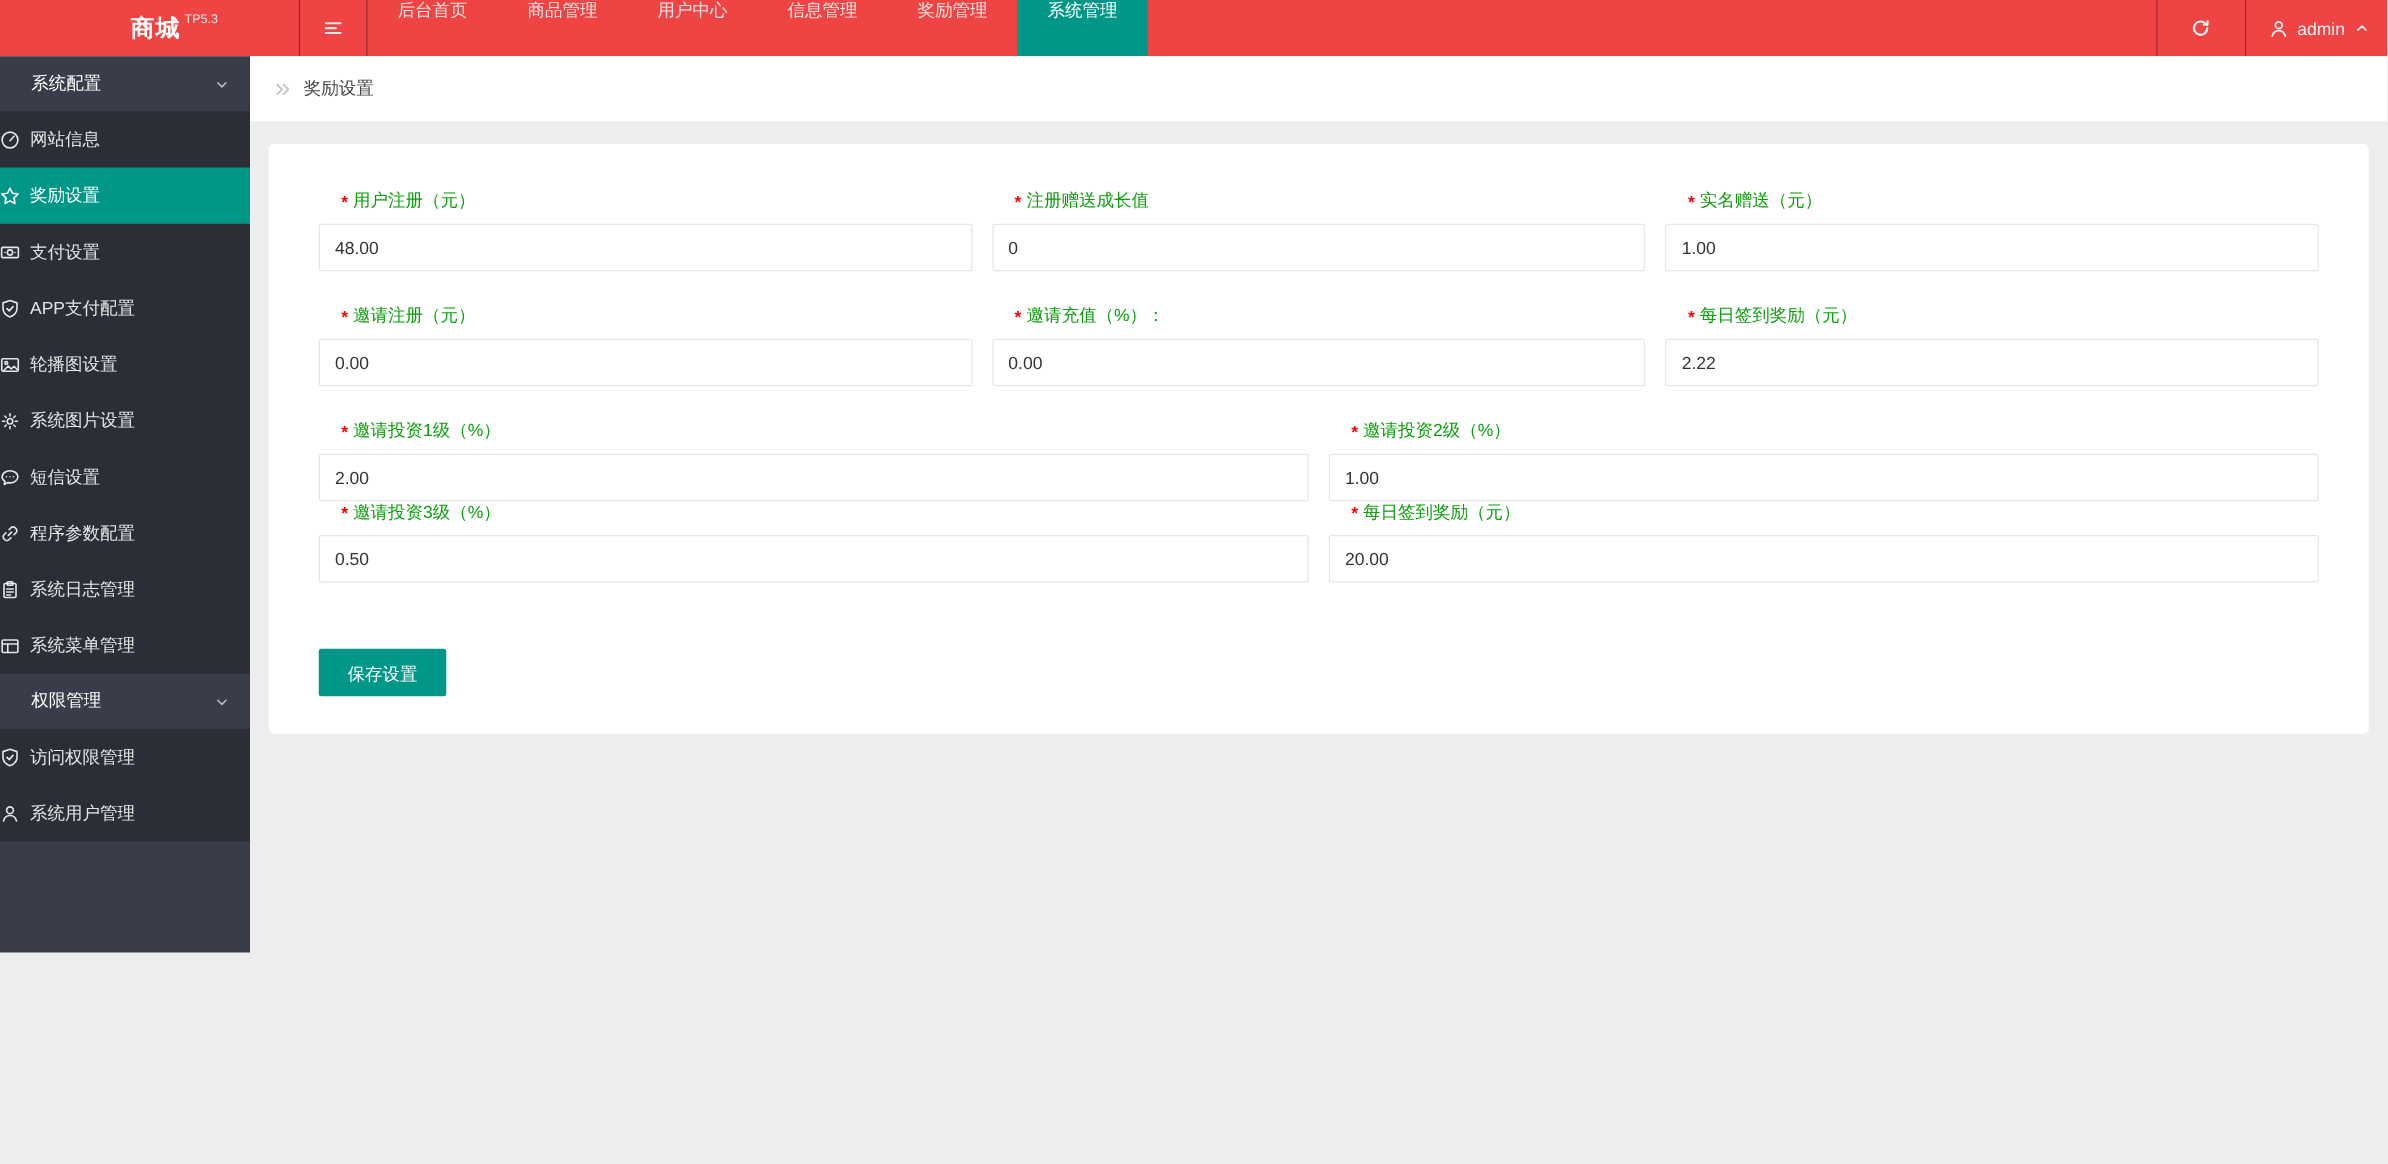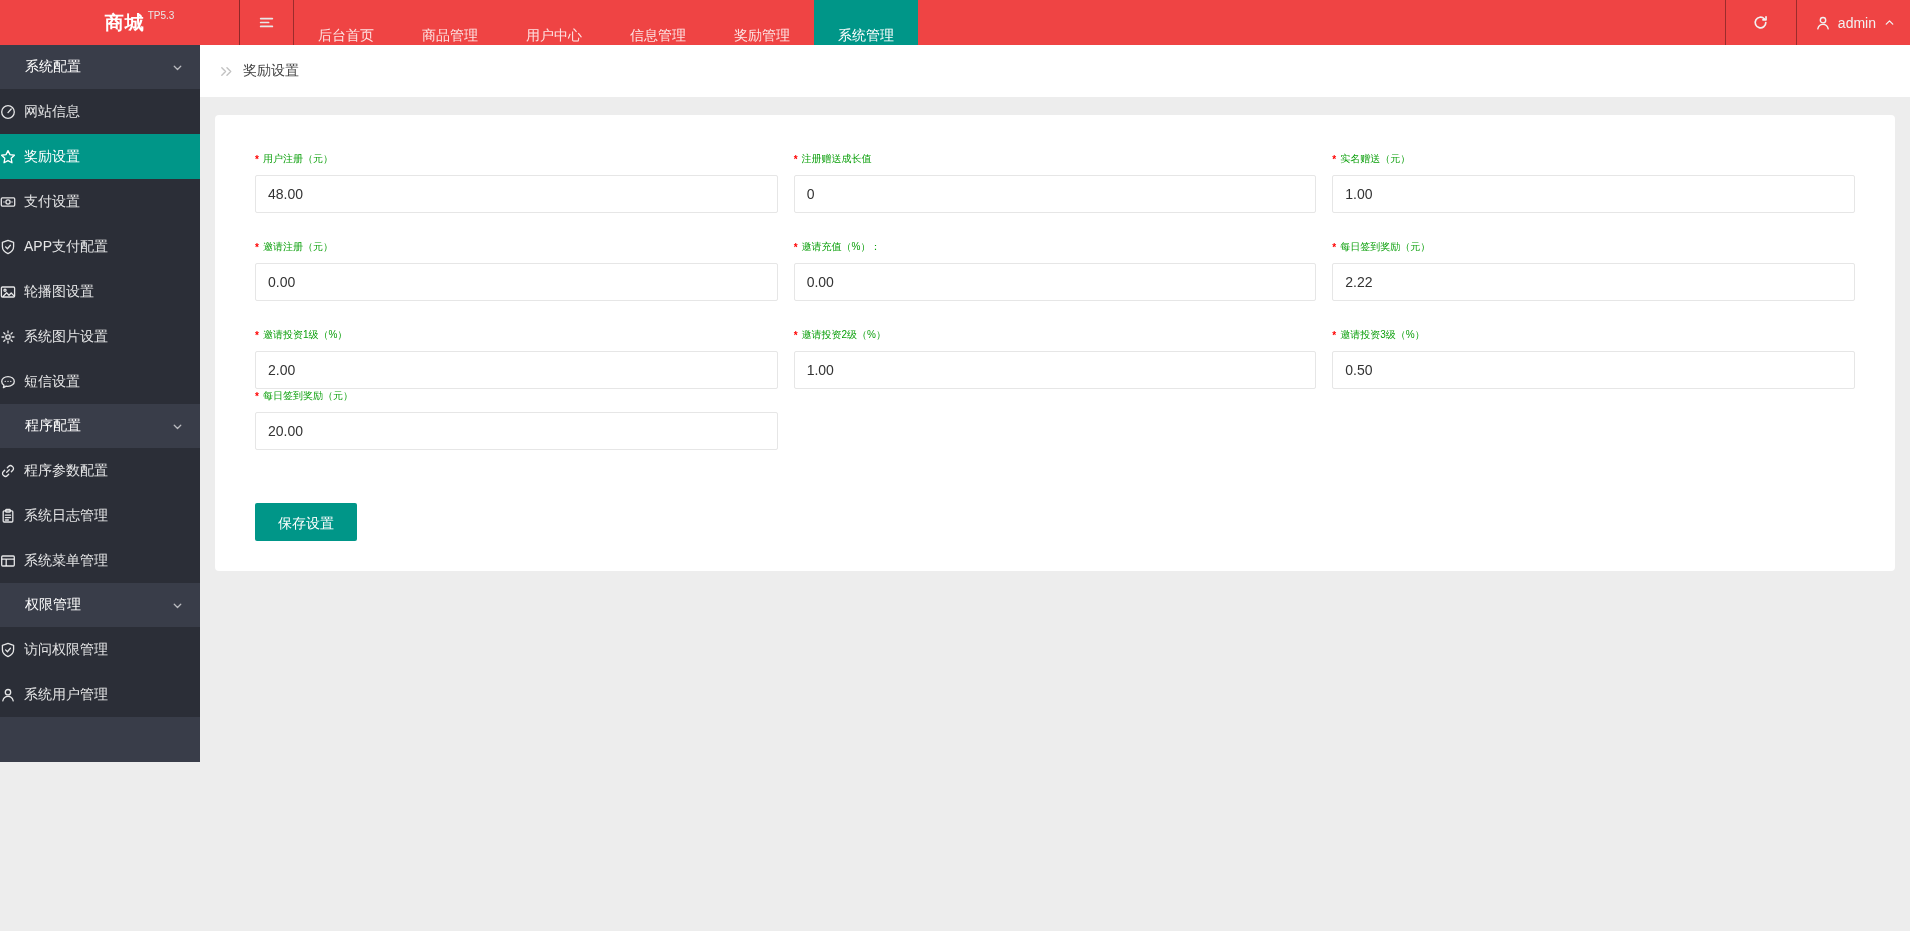--- a/index.html
+++ b/index.html
@@ -11,21 +11,21 @@
   html,body{width:1910px;height:931px;overflow:hidden;}
   body{font-family:"Liberation Sans","DejaVu Sans",sans-serif;font-size:14px;background:#ededed;}
 
   
   .topbar{height:45px;background:#ef4444;display:flex;align-items:stretch;color:#f2f2f2;padding-left:40px;}
   .logo{width:200px;display:flex;align-items:center;justify-content:center;border-right:1px solid rgba(0,0,0,.4);}
   .logo-text{font-size:19px;font-weight:bold;color:#fff;letter-spacing:1px;}
   .logo-sup{font-size:10px;color:#e8e8e8;position:relative;top:-7px;margin-left:3px;font-weight:normal;}
   .burger{width:54px;display:flex;align-items:center;justify-content:center;border-right:1px solid rgba(0,0,0,.35);cursor:pointer;color:#e8e8e8;}
   .topnav{display:flex;align-items:stretch;}
-  .topnav-item{padding:0 24px;display:flex;align-items:flex-end;color:rgba(255,255,255,.85);cursor:pointer;}
+  .topnav-item{padding:0 24px;display:flex;align-items:flex-start;color:rgba(255,255,255,.85);cursor:pointer;}
   .topnav-item.active{background:var(--accent);color:#fff;}
   .top-spacer{flex:1;}
   .top-refresh{width:72px;display:flex;align-items:center;justify-content:center;border-left:1px solid rgba(0,0,0,.35);border-right:1px solid rgba(0,0,0,.35);cursor:pointer;color:#f2f2f2;}
   .top-user{display:flex;align-items:center;gap:7px;padding:0 14px 0 18px;cursor:pointer;color:#f2f2f2;min-width:110px;}
 
   
   .layout{display:flex;height:717px;}
   .sidebar{width:200px;background:#393d49;color:#f0f0f0;flex-shrink:0;overflow:hidden;}
   .side-header{height:44px;display:flex;align-items:center;padding:0 16px 0 25px;cursor:pointer;color:#fff;justify-content:space-between;}
   .side-header .chev{color:rgba(255,255,255,.65);}
@@ -35,22 +35,22 @@
   .si-icon{width:16px;height:16px;margin-right:8px;display:inline-flex;align-items:center;justify-content:center;flex-shrink:0;}
 
   
   .main{flex:1;background:#ededed;display:flex;flex-direction:column;overflow:hidden;}
   .breadcrumb-bar{height:52px;background:#fff;display:flex;align-items:center;padding-left:19px;flex-shrink:0;}
   .bc-icon{color:#c2c2c2;margin-right:9px;display:inline-flex;}
   .bc-text{color:#444;font-size:14px;}
   .card{background:#fff;border-radius:4px;margin:18px 15px 0 15px;min-height:382px;padding:37px 40px 30px 40px;}
 
   .form-row{display:grid;grid-template-columns:repeat(3,1fr);column-gap:16px;margin-bottom:27px;}
-  .form-row.cols4{grid-template-columns:repeat(3,1fr);}
-  .field-label{margin-bottom:9px;color:var(--label_green);font-size:10px;}
+  .form-row.cols4{grid-template-columns:repeat(2,1fr);}
+  .field-label{margin-bottom:9px;color:var(--label_green);font-size:14px;margin-left:18px;}
   .req{color:var(--asterisk_red);margin-right:4px;font-weight:bold;position:relative;top:1px;}
   .field-input{width:100%;height:38px;border:1px solid #e6e6e6;border-radius:2px;padding:0 12px;font-size:14px;color:#333;outline:none;background:#fff;font-family:inherit;}
   .save-btn{margin-top:26px;height:38px;padding:12px 23px;background:var(--accent);color:#fff;border:none;border-radius:2px;font-size:14px;cursor:pointer;font-family:inherit;}
 
   svg{display:block;}
 </style>
 </head>
 <body>
 
 <div class="topbar">
@@ -180,28 +180,20 @@
         <span class="si-icon">
             <svg width="16" height="16" viewBox="0 0 16 16" fill="none" stroke="currentColor" stroke-width="1.3" stroke-linecap="round" stroke-linejoin="round">
               <path d="M8 2.6c-3.5 0-6.3 2.1-6.3 4.8 0 1.5.9 2.9 2.3 3.8l-.6 2.4 2.8-1.5c.6.1 1.2.2 1.8.2 3.5 0 6.3-2.2 6.3-4.9S11.5 2.6 8 2.6z"></path>
               <path d="M5.2 7.4h.01M8 7.4h.01M10.8 7.4h.01"></path>
             </svg>
           </span>
         <span>短信设置</span>
       </div>
     </div>
 
-    <div class="side-header">
-      <span>程序配置</span>
-      <span class="chev">
-          <svg width="13" height="13" viewBox="0 0 16 16" fill="none" stroke="currentColor" stroke-width="1.6" stroke-linecap="round" stroke-linejoin="round">
-            <path d="M4 6.4l4 4 4-4"></path>
-          </svg>
-        </span>
-    </div>
     <div class="side-items">
       <div class="side-item">
         <span class="si-icon">
             <svg width="16" height="16" viewBox="0 0 16 16" fill="none" stroke="currentColor" stroke-width="1.3" stroke-linecap="round" stroke-linejoin="round">
               <path d="M6.7 9.3l2.6-2.6"></path>
               <path d="M7.3 4.7l1.5-1.5a2.33 2.33 0 0 1 3.3 0l.7.7a2.33 2.33 0 0 1 0 3.3L11.3 8.7"></path>
               <path d="M8.7 11.3l-1.5 1.5a2.33 2.33 0 0 1-3.3 0l-.7-.7a2.33 2.33 0 0 1 0-3.3L4.7 7.3"></path>
             </svg>
           </span>
         <span>程序参数配置</span>

